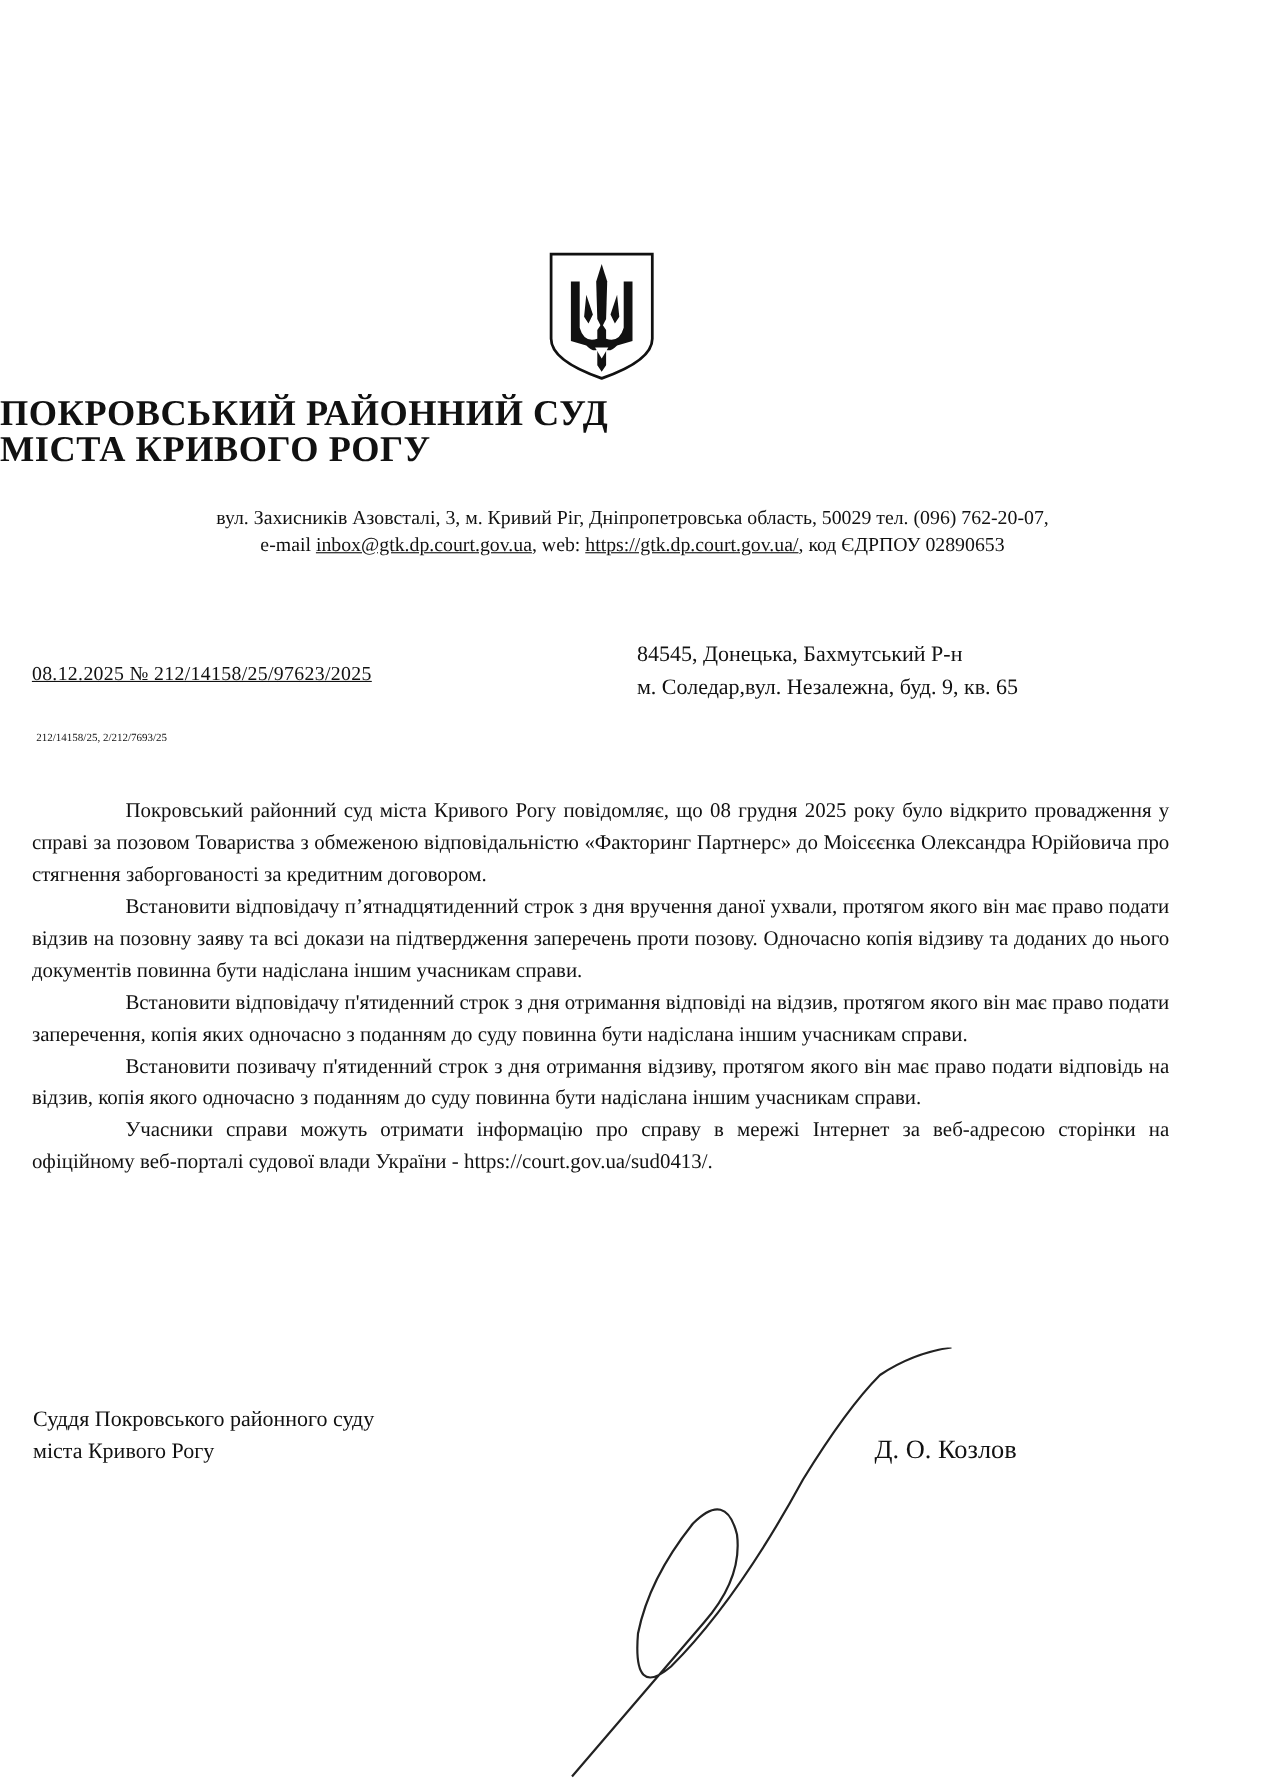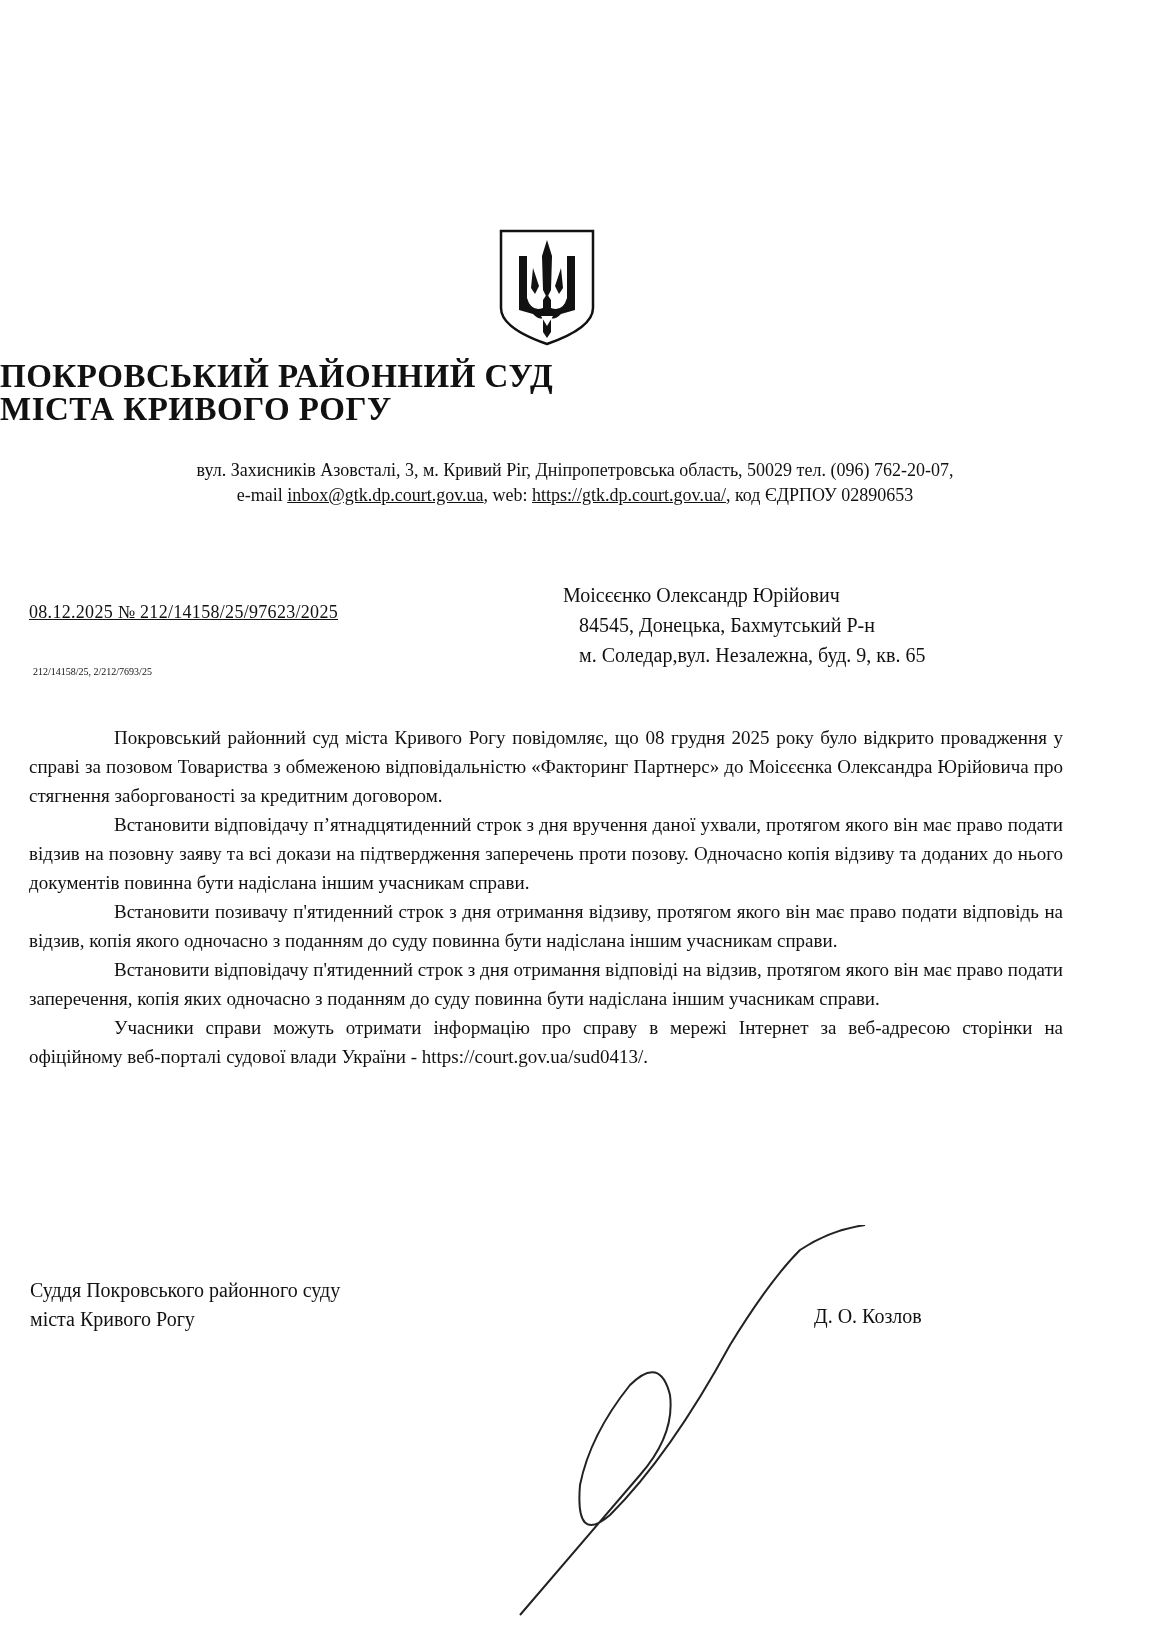--- a/index.html
+++ b/index.html
@@ -27,21 +27,21 @@
     }
     .case-nums { position: absolute; left: 33px; top: 666px; font-size: 10px; }
     .recipient { position: absolute; left: 563px; top: 580px; font-size: 20px; line-height: 30px; }
     .recipient .l2, .recipient .l3 { padding-left: 16px; }
     .body-text {
       position: absolute; left: 29px; top: 723px; width: 1034px;
       font-size: 19px; line-height: 29px; text-align: justify;
     }
     .body-text p { margin: 0; text-indent: 85px; }
     .signature-block { position: absolute; left: 30px; top: 1276px; font-size: 20px; line-height: 29px; }
-    .judge-name { position: absolute; left: 814px; top: 1305px; font-size: 20px; text-align: center; }
+    .judge-name { position: absolute; left: 795px; top: 1305px; font-size: 24px; text-align: center; }
     .sign-stroke { position: absolute; left: 500px; top: 1225px; width: 420px; height: 400px; }
   </style>
 </head>
 <body>
 
 <svg class="emblem" viewBox="0 0 100 118">
   <path d="M4 3 H96 V80 Q96 100 50 116 Q4 100 4 80 Z" fill="none" stroke="#111" stroke-width="2.5"></path>
   <path d="M50 12 L55 28 L54 62 L50 70 L46 62 L45 28 Z" fill="#111"></path>
   <path d="M22 28 L30 28 L30 70 Q34 84 46 80 L46 72 L50 66 L54 72 L54 80 Q66 84 70 70 L70 28 L78 28 L78 82 L64 86 Q58 92 54 90 L54 104 L50 110 L46 104 L46 90 Q42 92 36 86 L22 82 Z" fill="#111"></path>
   <path d="M36 40 L42 58 L38 66 L34 60 Z M64 40 L58 58 L62 66 L66 60 Z" fill="#111"></path>
@@ -56,30 +56,29 @@
   <span>e-mail</span>
   <span class="u">inbox@gtk.dp.court.gov.ua</span>,
   <span>web:</span>
   <span class="u">https://gtk.dp.court.gov.ua/</span><span>, код ЄДРПОУ 02890653</span>
 </div>
 
 <div class="outgoing">08.12.2025 № 212/14158/25/97623/2025</div>
 <div class="case-nums">212/14158/25, 2/212/7693/25</div>
 
 <div class="recipient">
-  <div>Моісєєнко Олександр Юрійович</div>
   <div class="l2">84545, Донецька, Бахмутський Р-н</div>
   <div class="l3">м. Соледар,вул. Незалежна, буд. 9, кв. 65</div>
 </div>
 
 <div class="body-text">
   <p>Покровський районний суд міста Кривого Рогу повідомляє, що 08 грудня 2025 року було відкрито провадження у справі за позовом Товариства з обмеженою відповідальністю «Факторинг Партнерс» до Моісєєнка Олександра Юрійовича про стягнення заборгованості за кредитним договором.</p>
   <p>Встановити відповідачу п’ятнадцятиденний строк з дня вручення даної ухвали, протягом якого він має право подати відзив на позовну заяву та всі докази на підтвердження заперечень проти позову. Одночасно копія відзиву та доданих до нього документів повинна бути надіслана іншим учасникам справи.</p>
+  <p>Встановити відповідачу п'ятиденний строк з дня отримання відповіді на відзив, протягом якого він має право подати заперечення, копія яких одночасно з поданням до суду повинна бути надіслана іншим учасникам справи.</p>
   <p>Встановити позивачу п'ятиденний строк з дня отримання відзиву, протягом якого він має право подати відповідь на відзив, копія якого одночасно з поданням до суду повинна бути надіслана іншим учасникам справи.</p>
-  <p>Встановити відповідачу п'ятиденний строк з дня отримання відповіді на відзив, протягом якого він має право подати заперечення, копія яких одночасно з поданням до суду повинна бути надіслана іншим учасникам справи.</p>
   <p>Учасники справи можуть отримати інформацію про справу в мережі Інтернет за веб-адресою сторінки на офіційному веб-порталі судової влади України - https://court.gov.ua/sud0413/.</p>
 </div>
 
 <div class="signature-block">
   <div>Суддя Покровського районного суду</div>
   <div>міста Кривого Рогу</div>
 </div>
 <div class="judge-name">Д. О. Козлов</div>
 
 <svg class="sign-stroke" viewBox="0 0 420 400">

